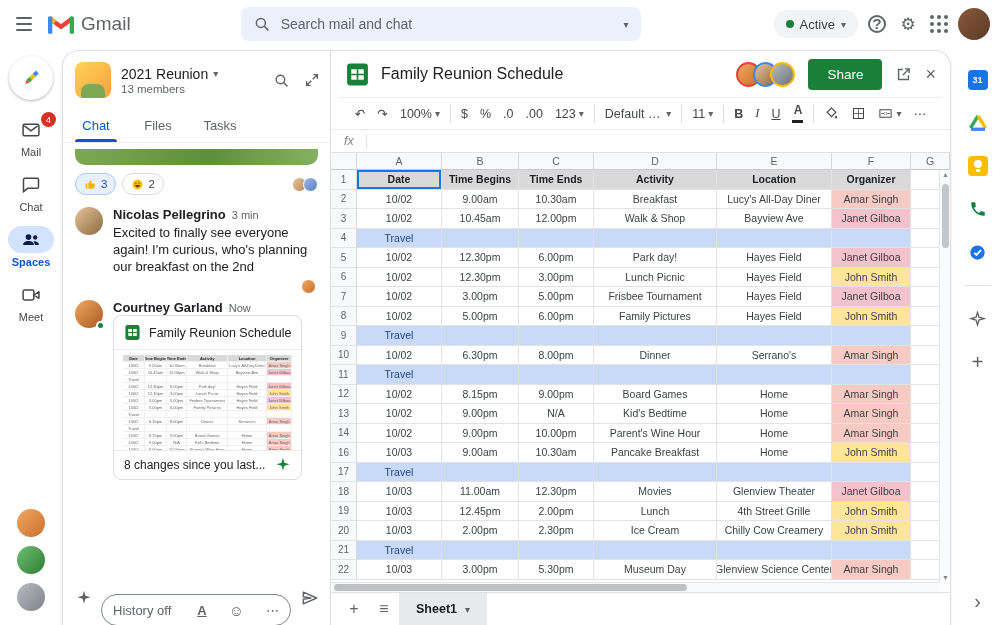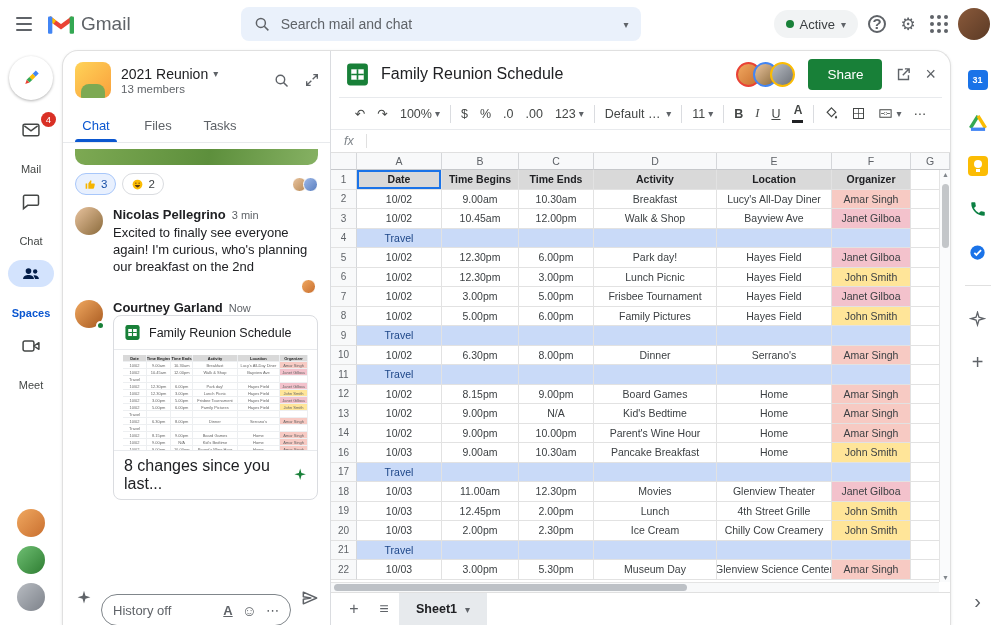--- a/index.html
+++ b/index.html
@@ -33,21 +33,21 @@
   .app { display:flex; height:577px; }
   
   .rail { width:62px; display:flex; flex-direction:column; align-items:center; padding-top:8px; }
   .compose { width:44px; height:44px; border-radius:50%; background:#fff;
     box-shadow:0 1px 3px rgba(0,0,0,.3); display:flex; align-items:center; justify-content:center;
     margin-bottom:16px; cursor:pointer; }
   .rail-item { display:flex; flex-direction:column; align-items:center; margin-bottom:13px; cursor:pointer; }
   .pill { width:46px; height:27px; border-radius:14px; display:flex; align-items:center;
     justify-content:center; position:relative; }
   .pill.active { background:#d3e3fd; }
-  .rail-label { font-size:11px; color:#444746; margin-top:20px; }
+  .rail-label { font-size:11px; color:#444746; margin-top:3px; }
   .rail-label.active { color:#0b57d0; font-weight:bold; }
   .badge { position:absolute; top:-4px; right:-2px; background:#d93025; color:#fff;
     font-size:9.5px; min-width:15px; height:15px; border-radius:8px; line-height:15px;
     text-align:center; padding:0 3px; }
   .rail-bottom { margin-top:auto; display:flex; flex-direction:column; gap:9px; padding-bottom:14px; }
   .rb-av { width:28px; height:28px; border-radius:50%; }
   .rb1 { background:linear-gradient(135deg,#f0a860,#c96f2f); }
   .rb2 { background:linear-gradient(135deg,#6fbf73,#2e7d32); }
   .rb3 { background:linear-gradient(135deg,#b8bcc2,#7d828a); }
 
@@ -94,24 +94,24 @@
   .msg-head { display:flex; align-items:baseline; gap:6px; }
   .msg-author { font-size:13px; font-weight:700; }
   .msg-time { font-size:11px; color:#5f6368; }
   .msg-text { font-size:13px; line-height:1.32; margin-top:2px; }
   .receipt-row { display:flex; justify-content:flex-end; margin:-6px 2px 6px 0; }
   .file-card { border:1px solid #dadce0; border-radius:8px; overflow:hidden; margin:0 0 8px; background:#fff; }
   .fc-head { display:flex; align-items:center; gap:8px; padding:8px 10px; }
   .fc-title { font-size:12.5px; font-weight:500; white-space:nowrap; overflow:hidden; text-overflow:ellipsis; }
   .fc-thumb { border-top:1px solid #e8eaed; border-bottom:1px solid #e8eaed; padding:5px 9px;
     height:102px; overflow:hidden; }
-  .fc-foot { display:flex; align-items:center; padding:6px 10px; font-size:16px; }
+  .fc-foot { display:flex; align-items:center; padding:6px 10px; font-size:12px;text-align:right; }
   .input-bar { height:54px; display:flex; align-items:center; gap:9px; padding:0 10px 0 13px; }
   .input-pill { flex:1; height:32px; border:1px solid #80868b; border-radius:19px; display:flex;
-    align-items:center; padding:0 11px; gap:9px; min-width:0;margin-top:24px; }
+    align-items:center; padding:0 11px; gap:22px; min-width:0;margin-top:24px; }
   .ph-text { flex:1; font-size:13px; color:#5f6368; white-space:nowrap; overflow:hidden; }
   .pill-ic { color:#5f6368; font-size:13px; }
 
   
   .sheetpane { flex:1; display:flex; flex-direction:column; min-width:0; }
   .sh-head { height:46px; display:flex; align-items:center; gap:11px; padding:0 14px; }
   .sh-title { font-size:16px; color:#202124; }
   .sh-right { margin-left:auto; display:flex; align-items:center; gap:13px; }
   .collab { display:flex; padding-left:8px; }
   .cav { width:25px; height:25px; border-radius:50%; margin-left:-8px; }

